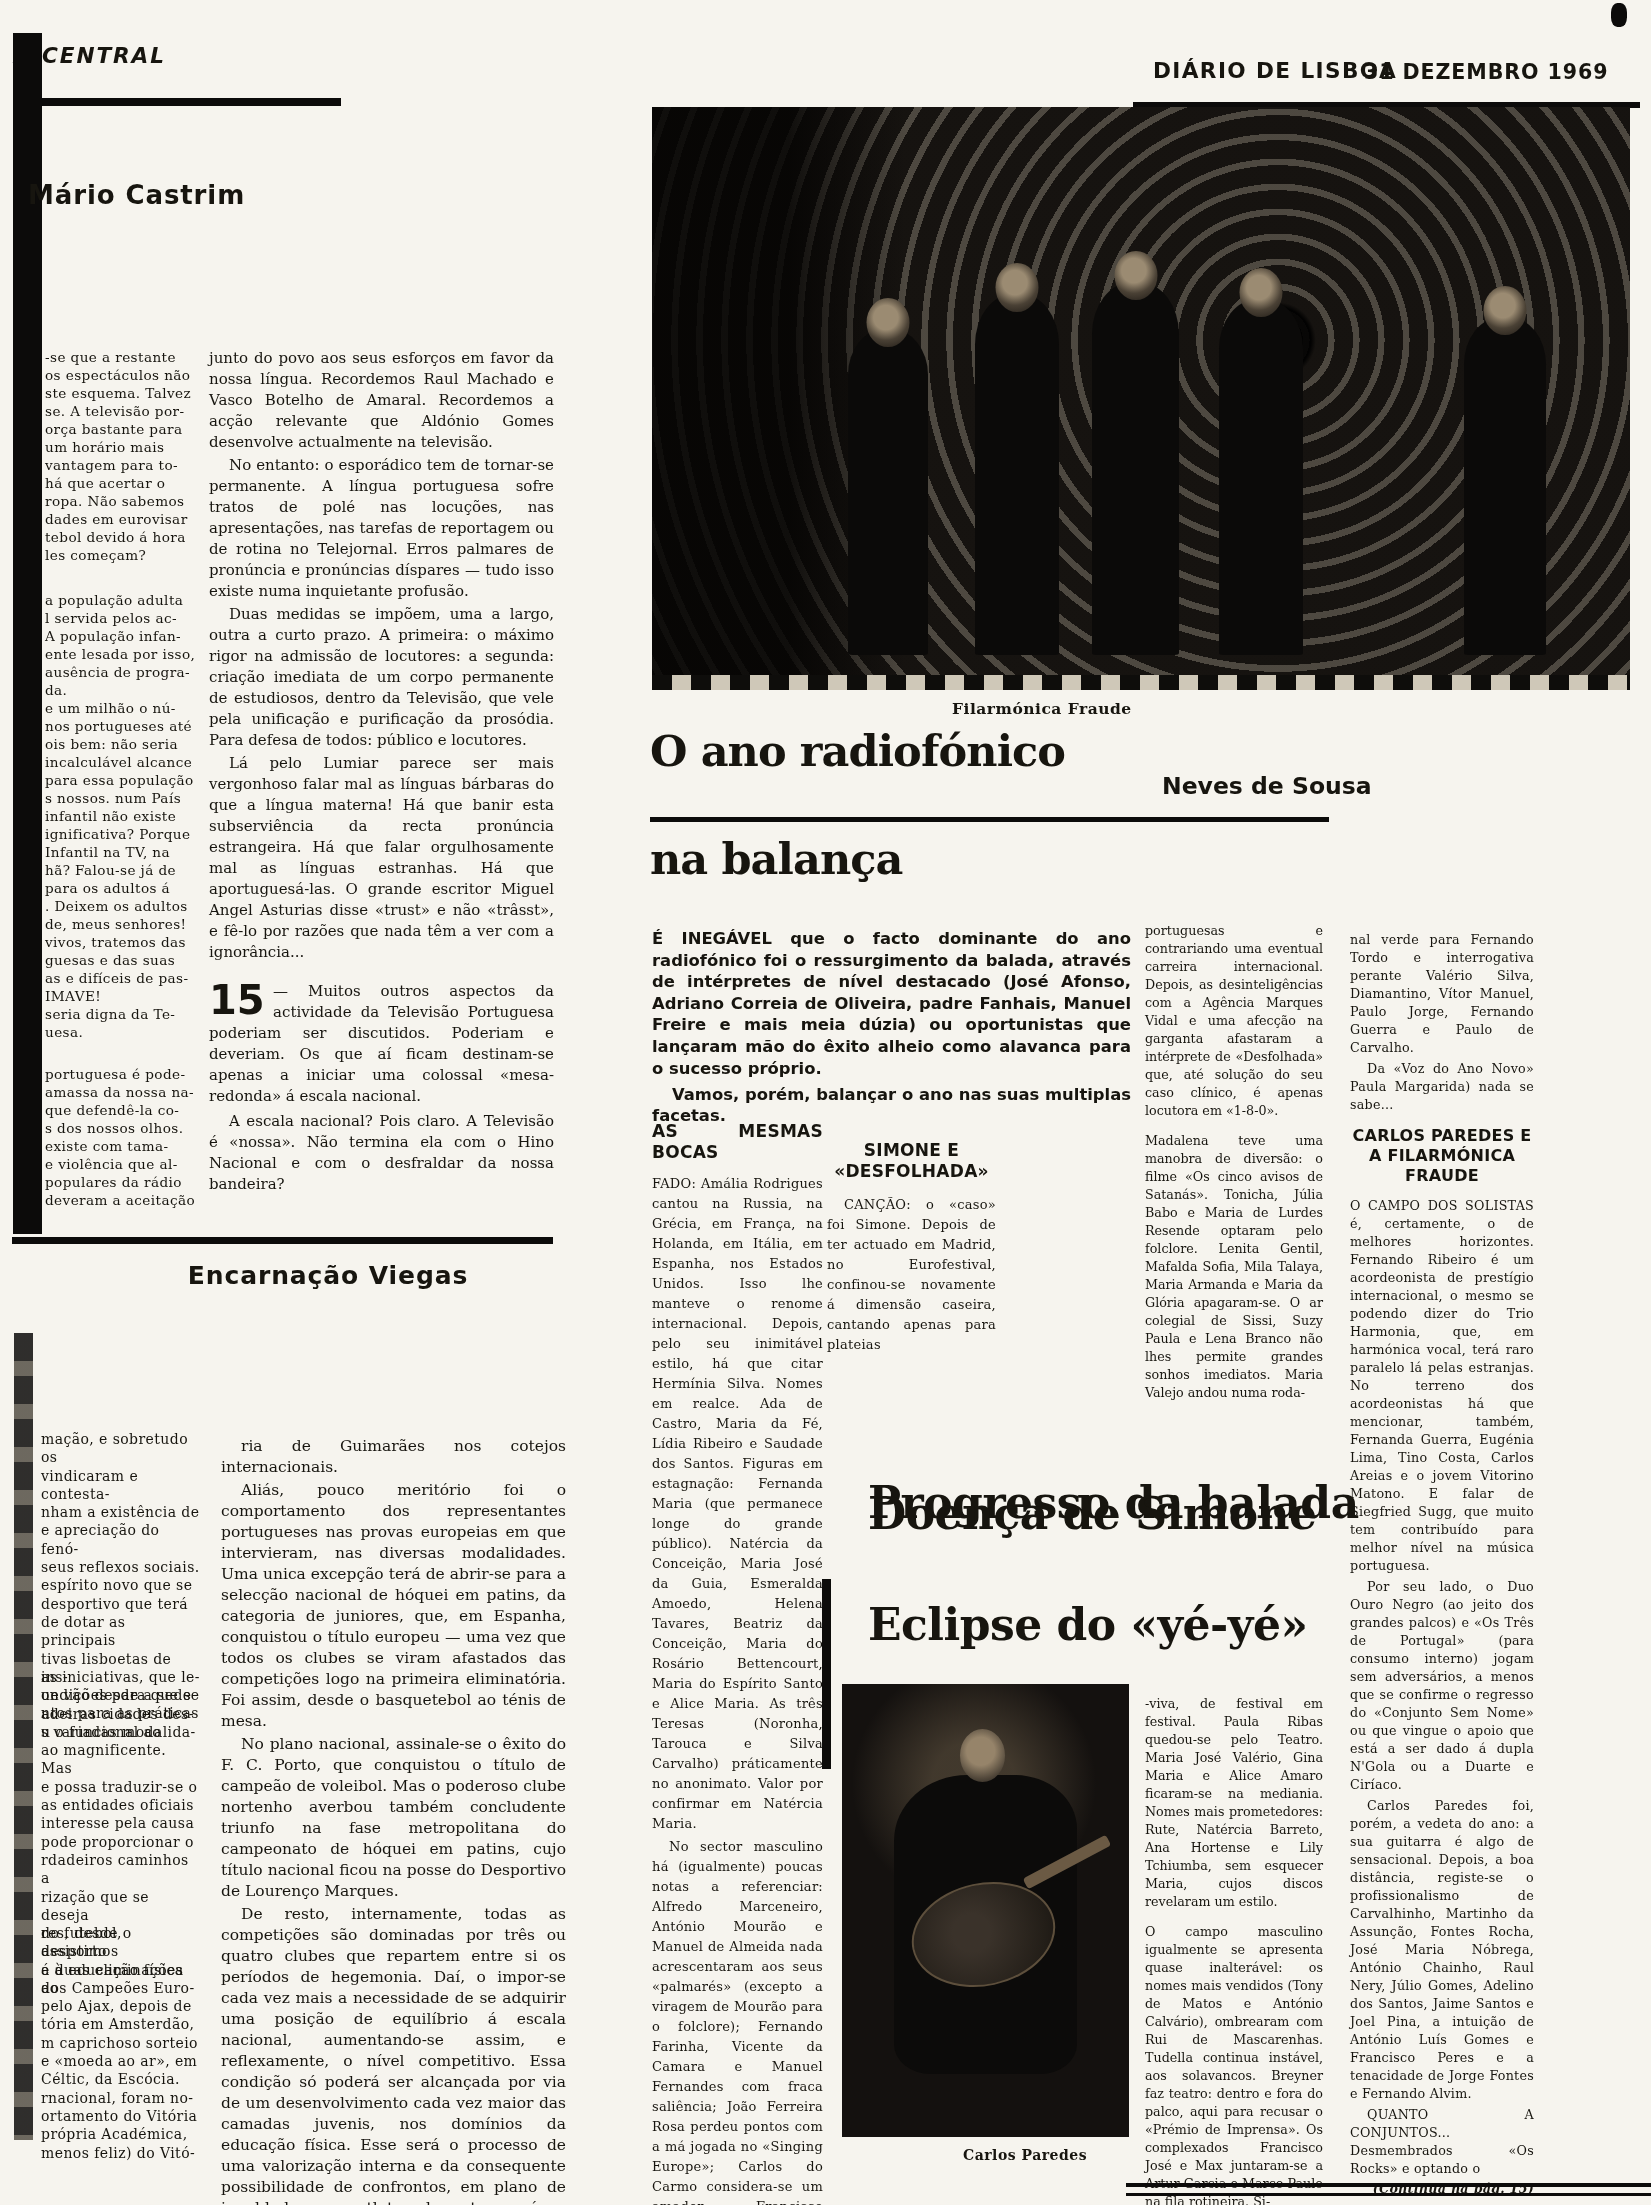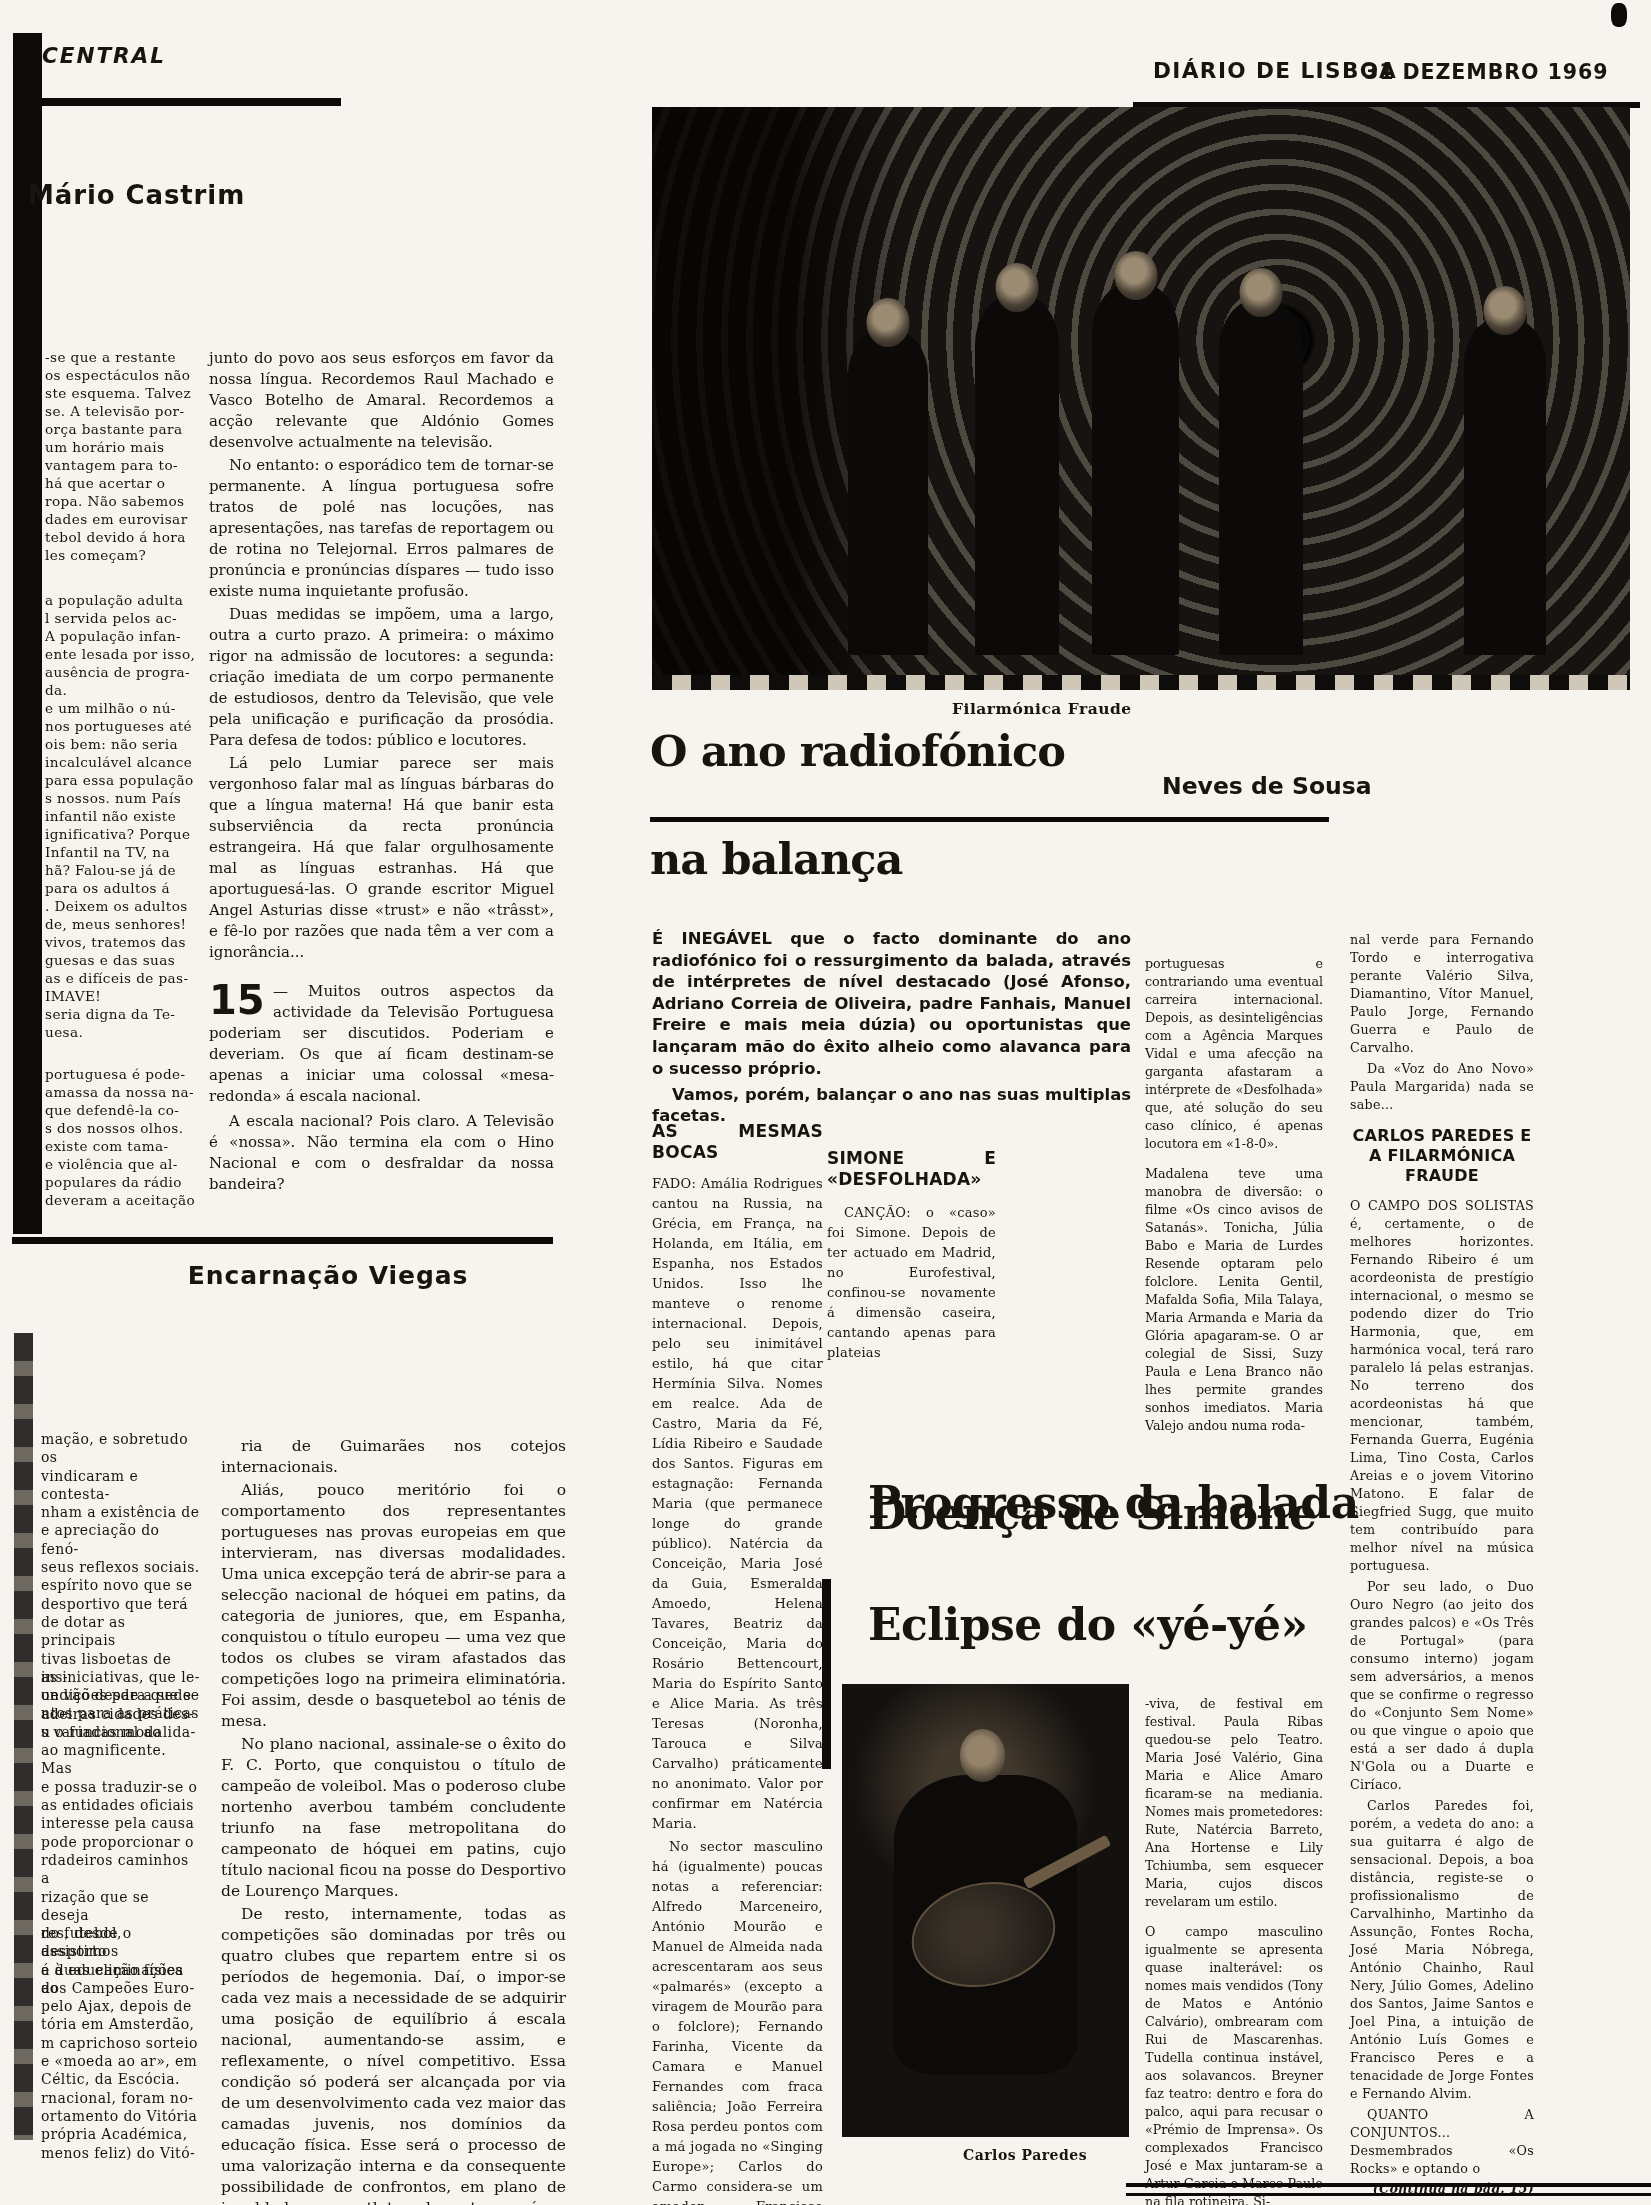--- a/index.html
+++ b/index.html
@@ -77,41 +77,41 @@
 
   
   .ncol{font-size:13px;line-height:20px;letter-spacing:.02em;}
   .ncol p{margin:0 0 2.8px;text-indent:17px;}
   .ncol p:first-child{text-indent:0;}
   .col-head{font-size:17px;font-weight:bold;font-family:"DejaVu Sans","Liberation Sans",sans-serif;
             line-height:20.6px;}
   .col1{left:652px;top:1121px;width:171px;}
   .col1-head{margin:0 0 12.2px;}
   .col2{left:827px;top:1124px;width:169px;}
-  .col2-head{margin:24px 0 14px;}
+  .col2-head{margin:16px 0 14px;text-align:center;}
   .subhead-line{left:868px;font-size:44px;font-weight:bold;letter-spacing:-0.5px;white-space:nowrap;}
   .sh0{top:1477px;}.sh1{top:1488px;}.sh2{top:1599px;}
 
   
   .photo2{left:842px;top:1684px;width:287px;height:453px;background-color:#14110f;
     background-image:radial-gradient(circle at 46% 22%,rgba(150,130,100,.35) 0 42px,rgba(0,0,0,0) 122px);
     overflow:hidden;}
   .p2-head{position:absolute;left:41%;top:10%;width:45px;height:53px;border-radius:50%;
     background:radial-gradient(circle at 46% 42%,#96846a 0 14px,#51473a 70%,#1a1612 100%);}
   .p2-body{position:absolute;left:18%;top:20%;width:64%;height:66%;background:#0c0b0a;
     border-radius:40% 34% 20% 20%/22% 18% 10% 10%;}
   .p2-guitar{position:absolute;left:24%;top:44%;width:141px;height:99px;border-radius:50%;
     background:radial-gradient(circle at 42% 46%,#3a322a 0 19px,#231e18 75%,#171310 100%);
     border:2.3px solid #5d4f3c;transform:rotate(-12deg);}
   .p2-neck{position:absolute;left:62%;top:38%;width:94px;height:12.2px;background:#6b5a44;
     transform:rotate(-28deg);border-radius:3.8px;}
   .photo2-caption{left:963px;top:2147px;font-size:14px;letter-spacing:0.5px;}
   .streak{left:822px;top:1579px;width:9.4px;height:190px;background:#0d0c0a;}
 
-  .col4t{left:1145px;top:942px;width:178px;}
+  .col4t{left:1145px;top:909px;width:178px;}
   .col4b{left:1145px;top:1682px;width:178px;}
   .col4t,.col4b{font-size:12.7px;line-height:18px;}
   .col5{left:1350px;top:931px;width:184px;font-size:12.7px;line-height:18px;}
   .col5-head{font-size:16px;line-height:20px;text-align:center;margin:12.2px 0 11.3px;}
   .continuation{font-style:italic;font-weight:bold;text-align:right;margin-top:13px;text-indent:0;}
   .dline1{left:1126px;top:2183px;width:526px;height:3.8px;}
   .dline2{left:1126px;top:2193px;width:526px;height:2.8px;}
 </style>
 </head>
 <body>

